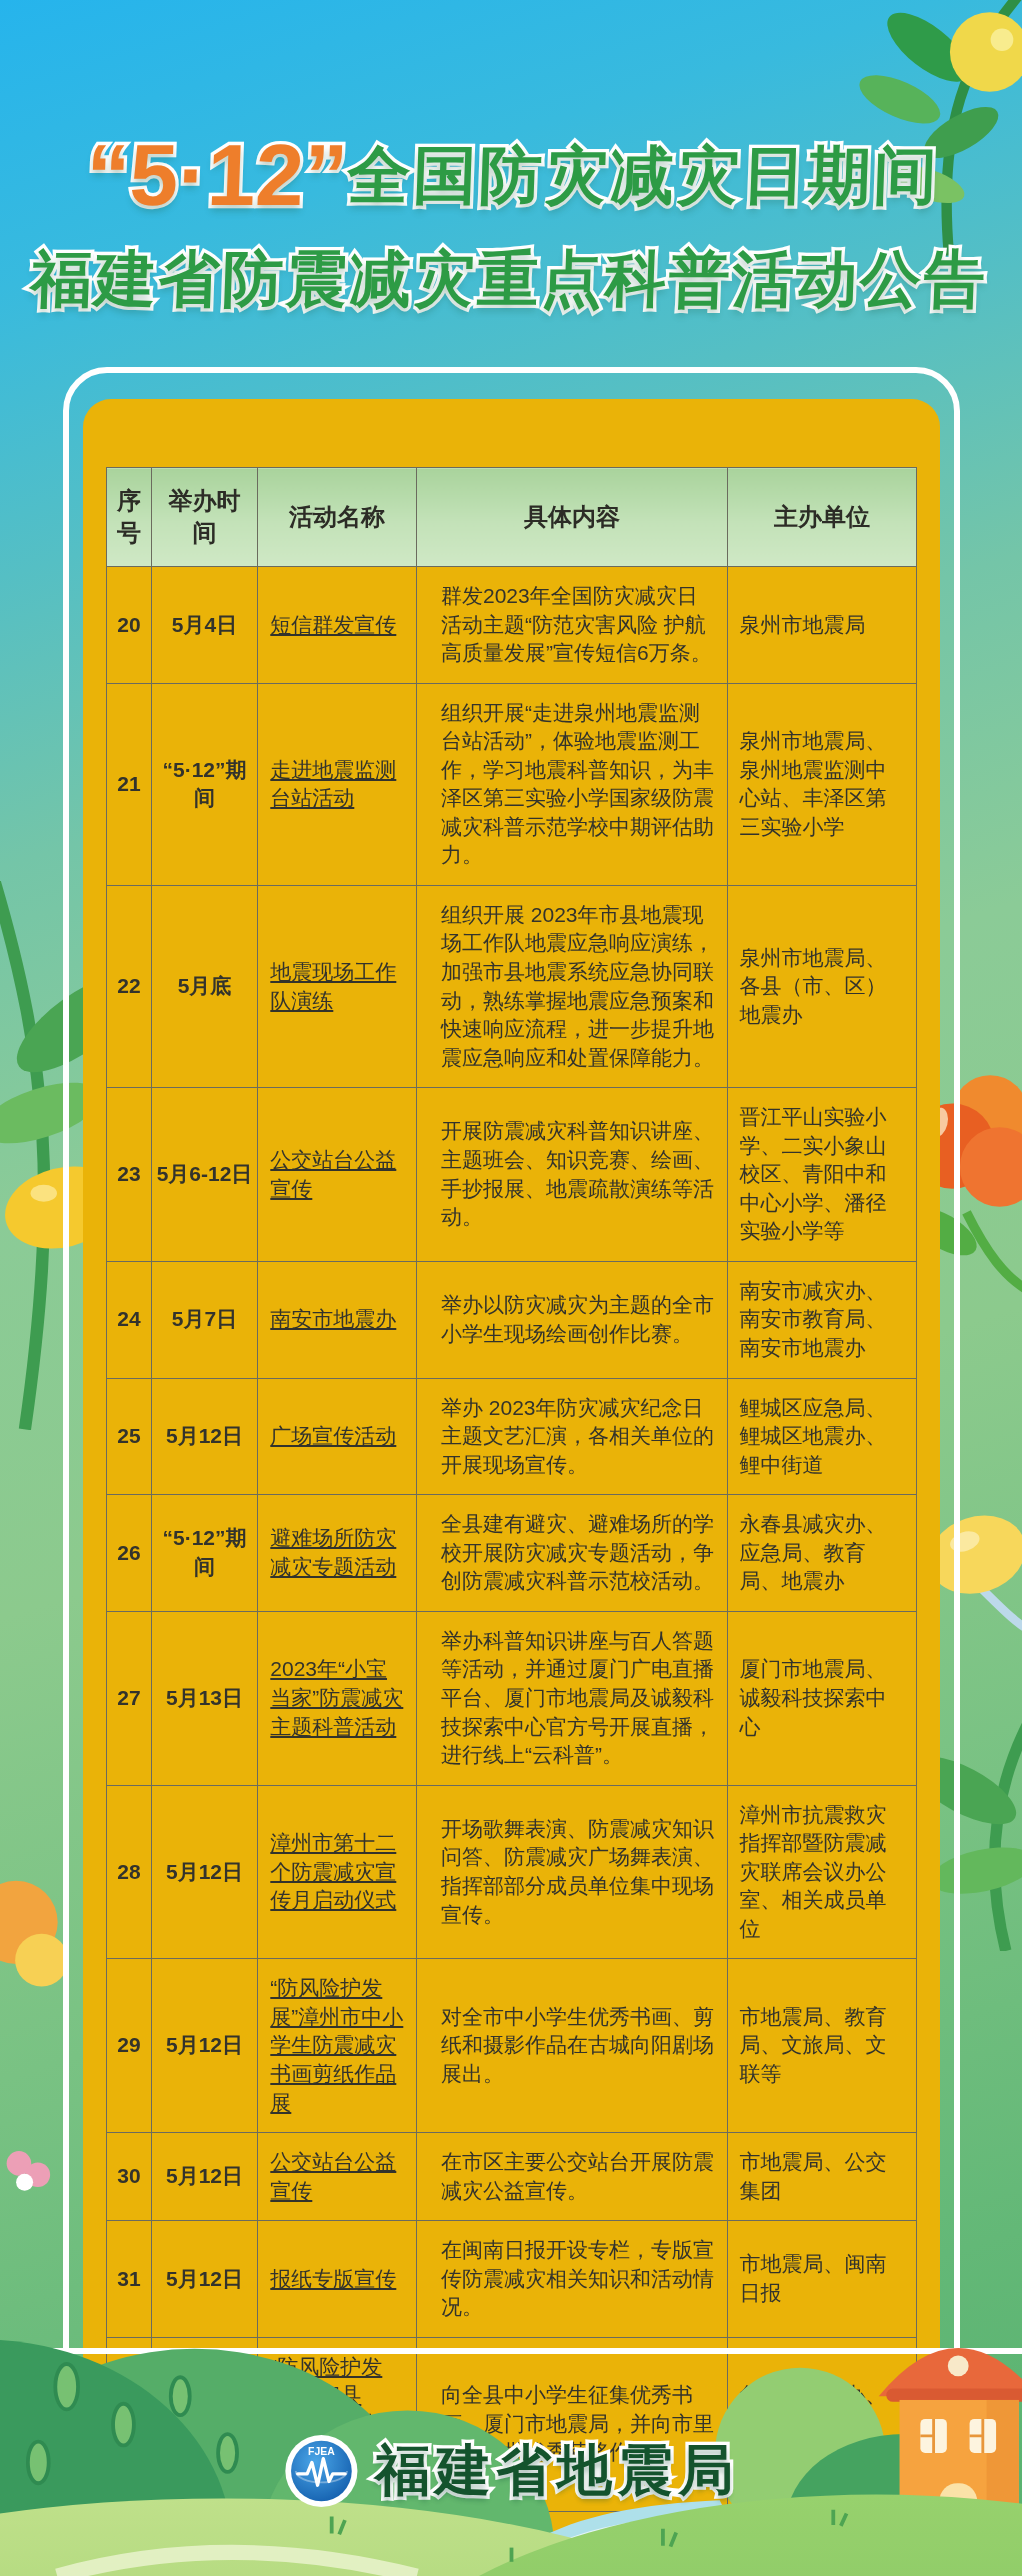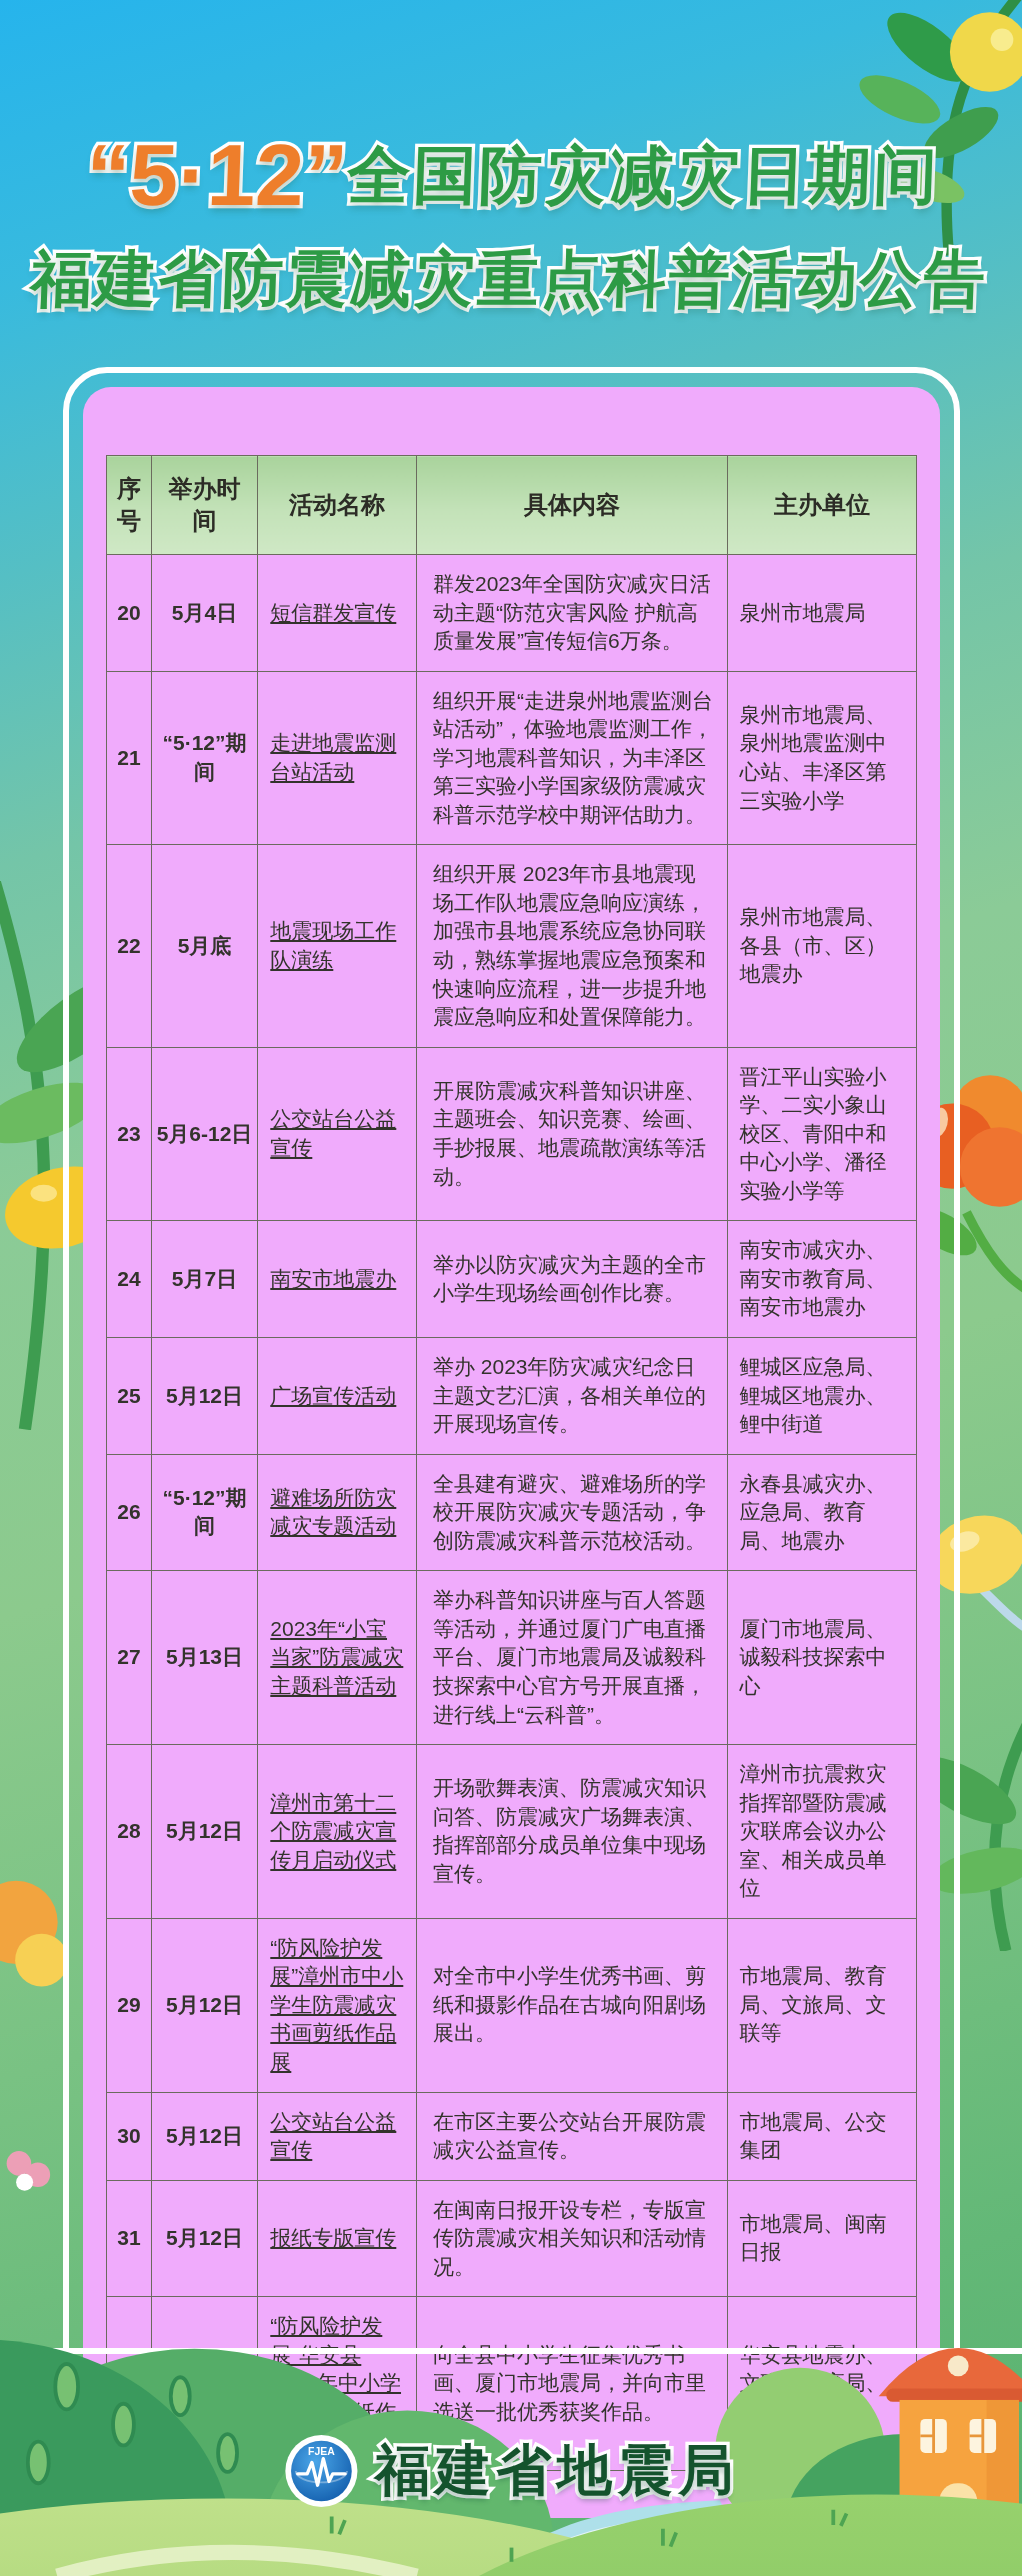--- a/index.html
+++ b/index.html
@@ -33,43 +33,44 @@
   .title .line2{font-size:61px;color:#2d9b45;margin-top:13.3px;line-height:1.2;}
   
   .frame{
     position:relative;z-index:2;
     margin:367px 63px 0 63px;
     border:6.6px solid #ffffff;
     border-radius:44px;
     padding:14px;
   }
   .panel{
-    background:#f0abfc;
+    background:#eab308;
     border-radius:28px;
     padding:68px 23px 47px 23px;
+    margin-top:12px;
   }
   table.schedule{
     width:100%;border-collapse:collapse;table-layout:fixed;
     border:1.9px solid #6b6b5e;
   }
   .schedule th{
     background:linear-gradient(180deg,#a9d39c 0%,#c3e2b8 55%,#cfe8c5 100%);
     border:1.9px solid #6b6b5e;
     font-size:24px;font-weight:bold;color:#2c2c26;
     padding:17px 5.7px;text-align:center;
   }
   .schedule td{
     border:1.9px solid #6b6b5e;
     font-size:21px;color:#33332c;line-height:1.36;
     padding:15px 9.5px;vertical-align:middle;
     word-break:break-word;
   }
   .schedule td.c-center{text-align:center;padding:15px 3.8px;font-weight:bold;}
   .schedule td.c-name{padding-left:12.3px;text-decoration:underline;}
-  .schedule td.c-content{padding-left:16px;padding-right:11.4px;}
+  .schedule td.c-content{padding-left:24px;padding-right:11.4px;}
   .schedule td.c-org{padding-left:11.4px;}
   
   .footer-line{
     position:absolute;left:0;right:0;bottom:222px;height:5.7px;
     background:#ffffff;z-index:3;
   }
   .footer-art{position:absolute;left:0;bottom:0;width:1023px;height:265px;z-index:4;}
   .footer-brand{
     position:absolute;bottom:68px;left:50%;transform:translateX(-50%);
     display:flex;gap:17px;z-index:5;white-space:nowrap;

